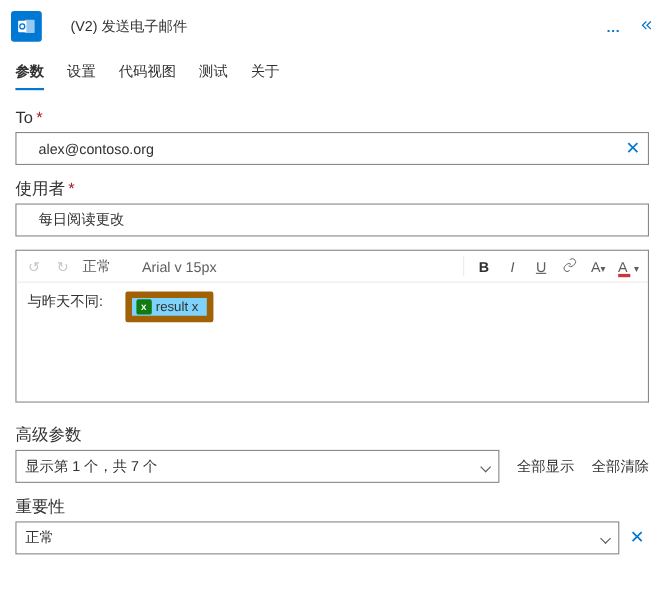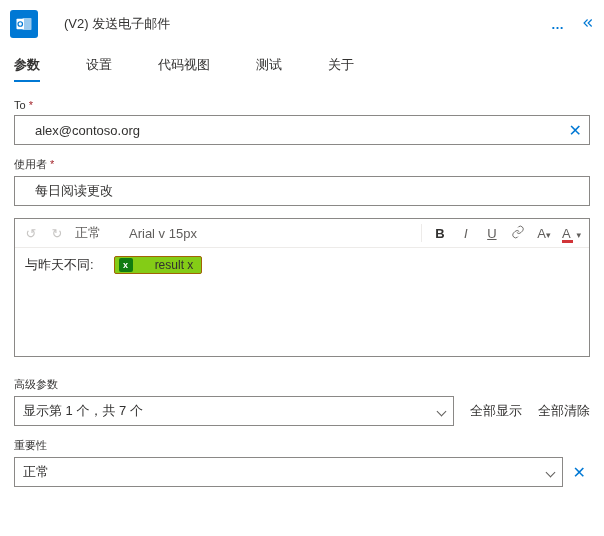--- a/index.html
+++ b/index.html
@@ -29,21 +29,21 @@
     justify-content: center;
     flex-shrink: 0;
   }
   .app-icon svg { width: 18px; height: 18px; }
   .header-title { font-size: 13px; color: #323130; flex: 1; }
   .header-actions { display: flex; gap: 14px; align-items: center; }
   .ellipsis { color: #0078d4; font-weight: bold; letter-spacing: 2px; cursor: pointer; }
   .collapse { color: #0078d4; cursor: pointer; }
   .tabs {
     display: flex;
-    gap: 46px;
+    gap: 21px;
     border-bottom: 1px solid transparent;
     padding: 0 4px;
     margin-bottom: 16px;
   }
   .tab {
     padding-bottom: 8px;
     cursor: pointer;
     font-size: 13px;
     color: #323130;
     position: relative;
@@ -53,21 +53,21 @@
     content: "";
     position: absolute;
     bottom: 0;
     left: 0;
     right: 0;
     height: 2px;
     background: #0078d4;
   }
   .field { margin-bottom: 12px; padding: 0 4px; }
   .field-label {
-    font-size: 11px;
+    font-size: 15px;
     color: #323130;
     margin-bottom: 4px;
     display: block;
   }
   .field-label .req { color: #a4262c; margin-left: 3px; }
   .text-input {
     flex: 1;
     border: 1px solid #8a8886;
     padding: 6px 20px;
     font-size: 13px;
@@ -120,23 +120,23 @@
     min-height: 108px;
     padding: 8px 10px;
     font-size: 13px;
     display: flex;
     align-items: flex-start;
     gap: 20px;
   }
   .token {
     display: inline-flex;
     align-items: center;
-    gap: 22px;
-    background: #84cc16;
-    border: 1px solid #a16207;
+    gap: 4px;
+    background: #7dd3fc;
+    border: 6px solid #a16207;
     border-radius: 2px;
     padding: 1px 8px 1px 4px;
     font-size: 12px;
     color: #323130;
     position: relative;
   }
   .token .tok-icon {
     width: 14px; height: 14px;
     background: #107c10;
     display: inline-flex;

